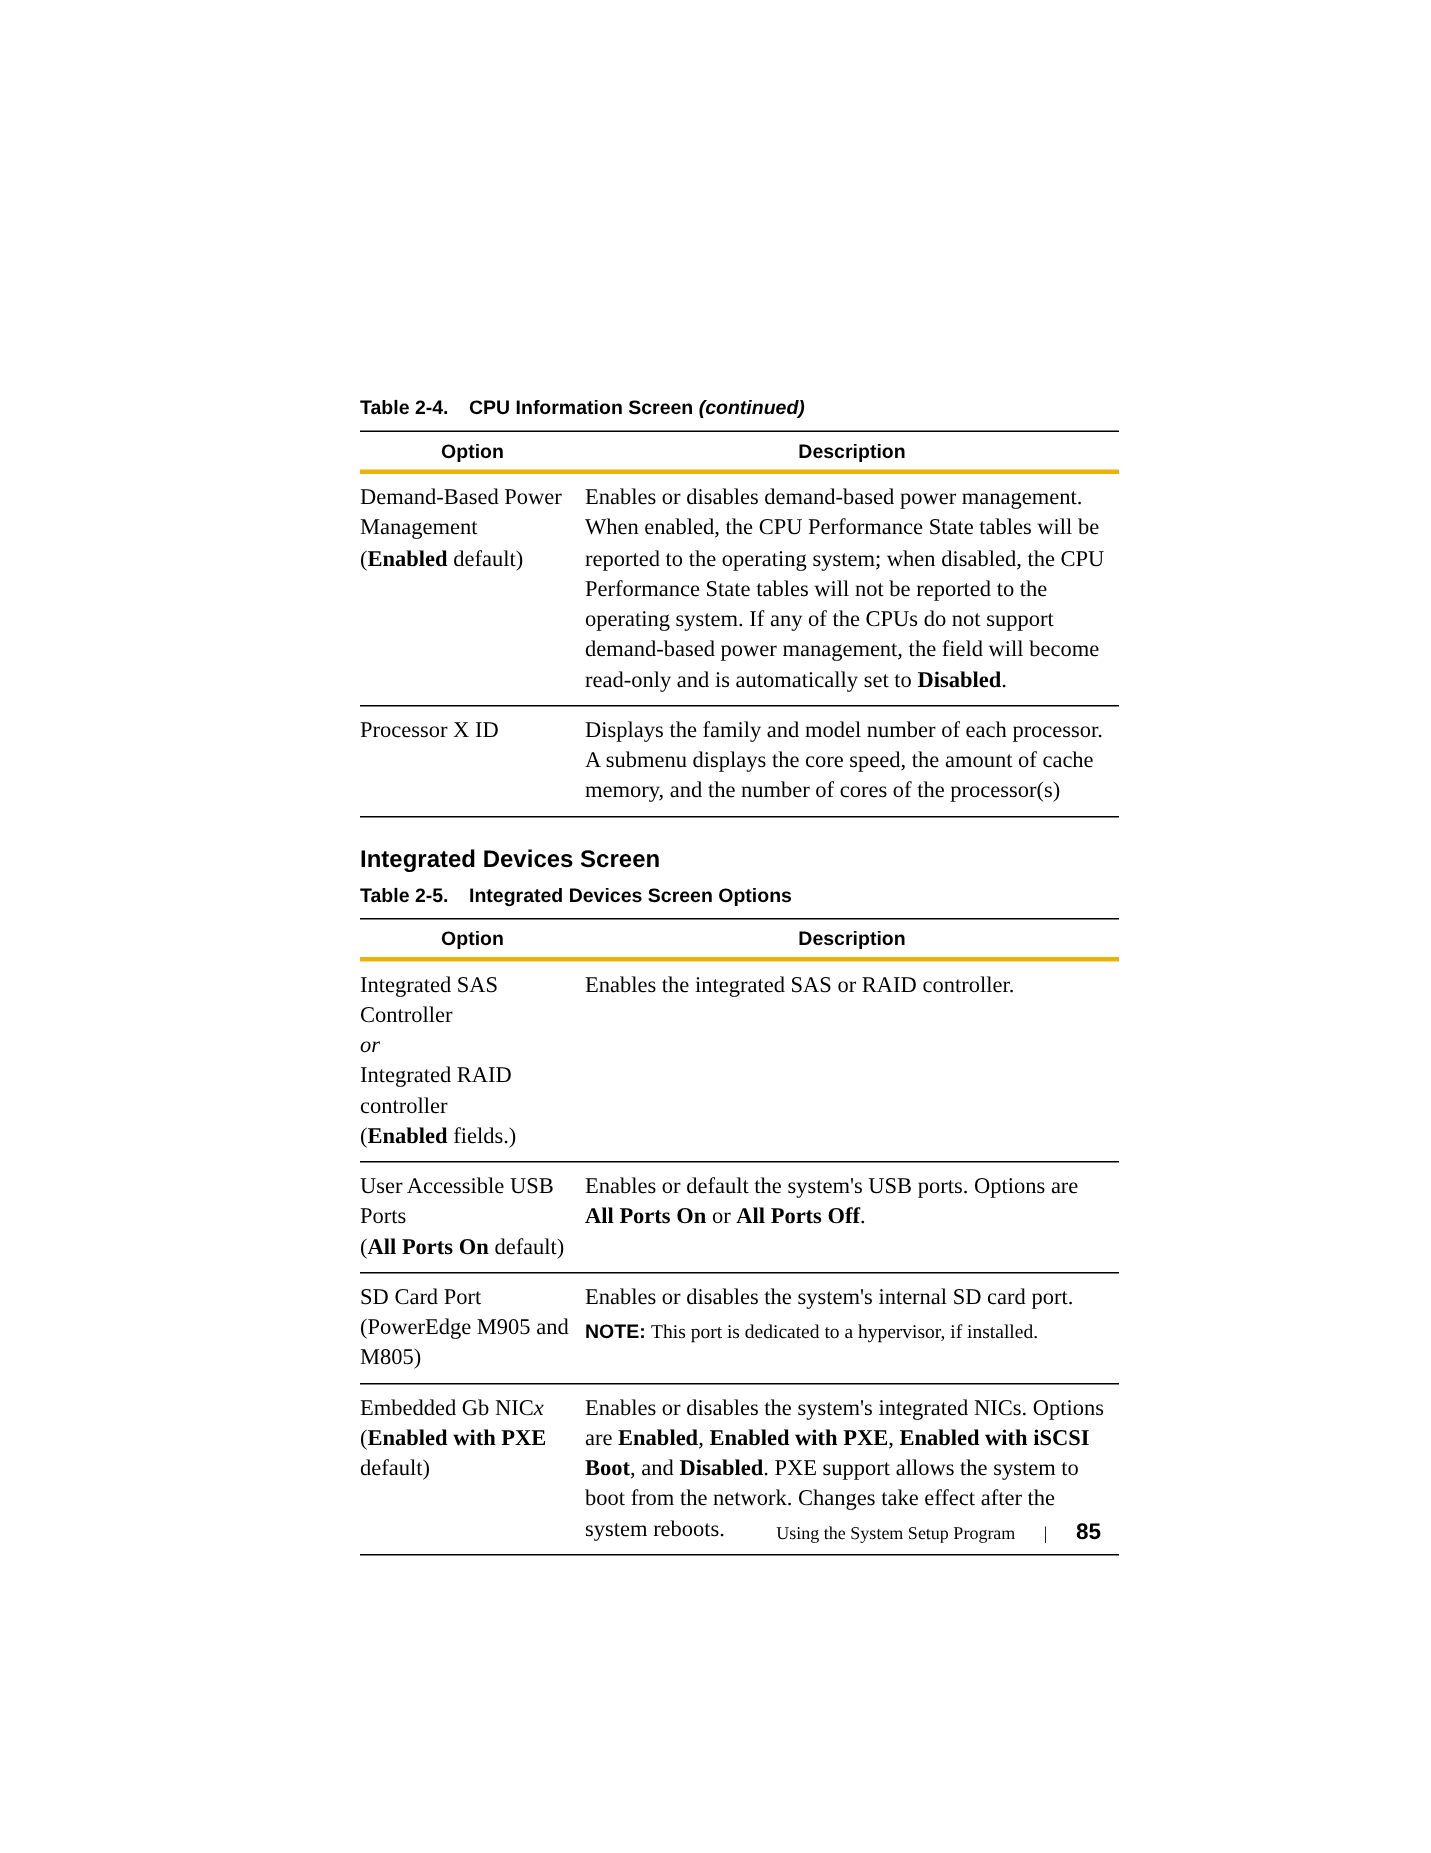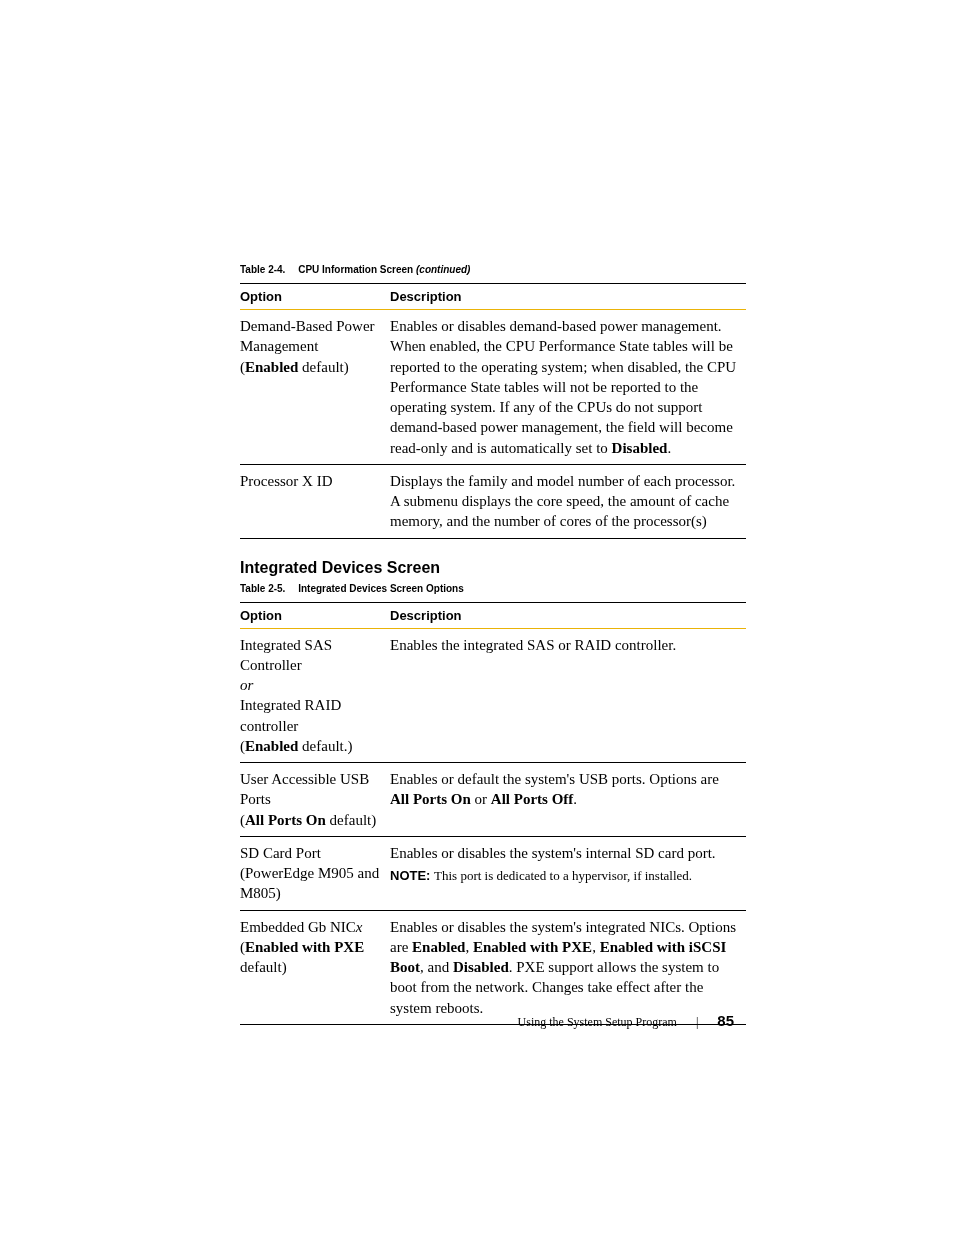--- a/index.html
+++ b/index.html
@@ -14,38 +14,38 @@
     position: relative;
   }
   .page {
     padding: 264px 208px 0 240px;
   }
   .sans {
     font-family: 'Helvetica Neue', Helvetica, Arial, sans-serif;
   }
   .table-caption {
     font-weight: bold;
-    font-size: 10px;
+    font-size: 13px;
     margin-bottom: 8px;
   }
   .table-caption .tc-title { margin-right: 10px; }
   .table-caption .italic { font-style: italic; font-weight: bold; }
   table {
     border-collapse: collapse;
     width: 100%;
     margin-bottom: 20px;
   }
   thead th {
-    text-align: left;
+    text-align: center;
     font-family: 'Helvetica Neue', Helvetica, Arial, sans-serif;
     font-weight: bold;
     font-size: 13px;
     padding: 5px 0;
     border-top: 1.5px solid #000;
-    border-bottom: 1px solid #eab308;
+    border-bottom: 3px solid #eab308;
   }
   tbody td {
     vertical-align: top;
     padding: 6px 8px 6px 0;
     border-bottom: 1px solid #000;
     line-height: 1.35;
   }
   tbody tr:last-child td {
     border-bottom: 1.5px solid #000;
   }
@@ -126,21 +126,21 @@
         <th class="col-opt">Option</th>
         <th>Description</th>
       </tr>
     </thead>
     <tbody>
       <tr>
         <td>
           <span>Integrated SAS Controller</span><br>
           <span class="ital">or</span><br>
           <span>Integrated RAID controller</span><br>
-          <span>(</span><b>Enabled</b><span> default.)</span>
+          <span>(</span><b>Enabled</b><span> fields.)</span>
         </td>
         <td>
           <span>Enables the integrated SAS or RAID controller.</span>
         </td>
       </tr>
       <tr>
         <td>
           <span>User Accessible USB Ports</span><br>
           <span>(</span><b>All Ports On</b><span> default)</span>
         </td>

